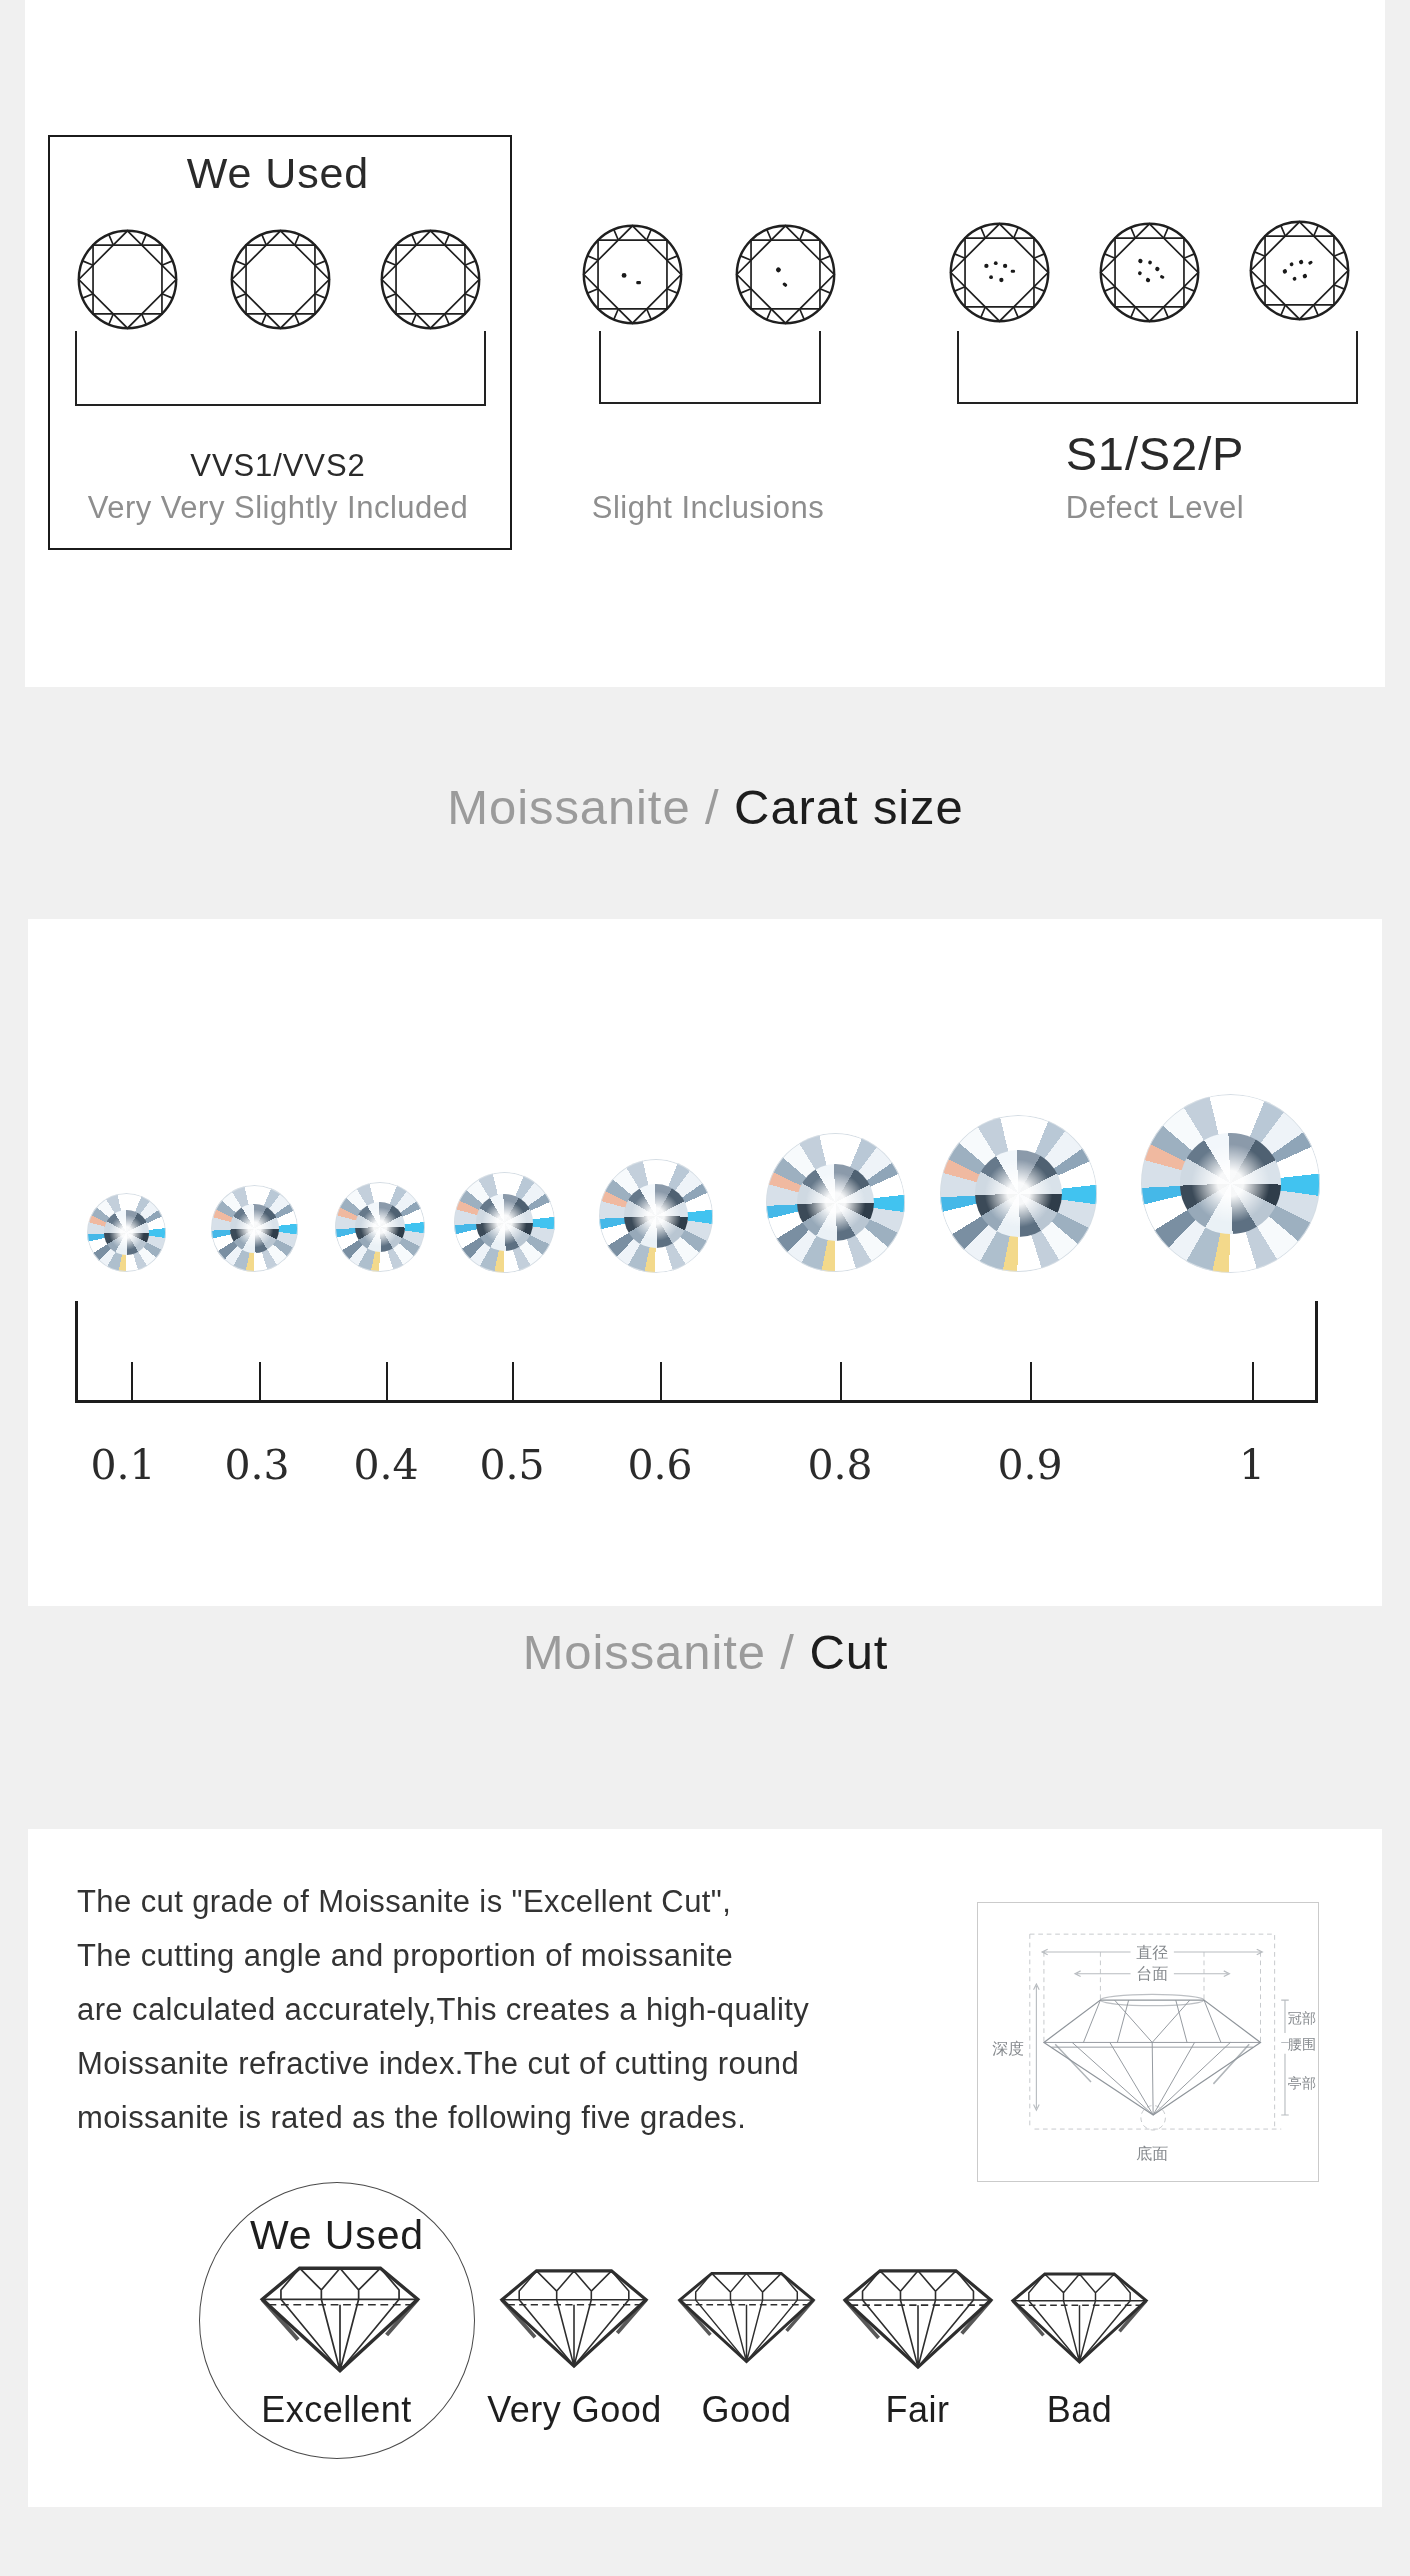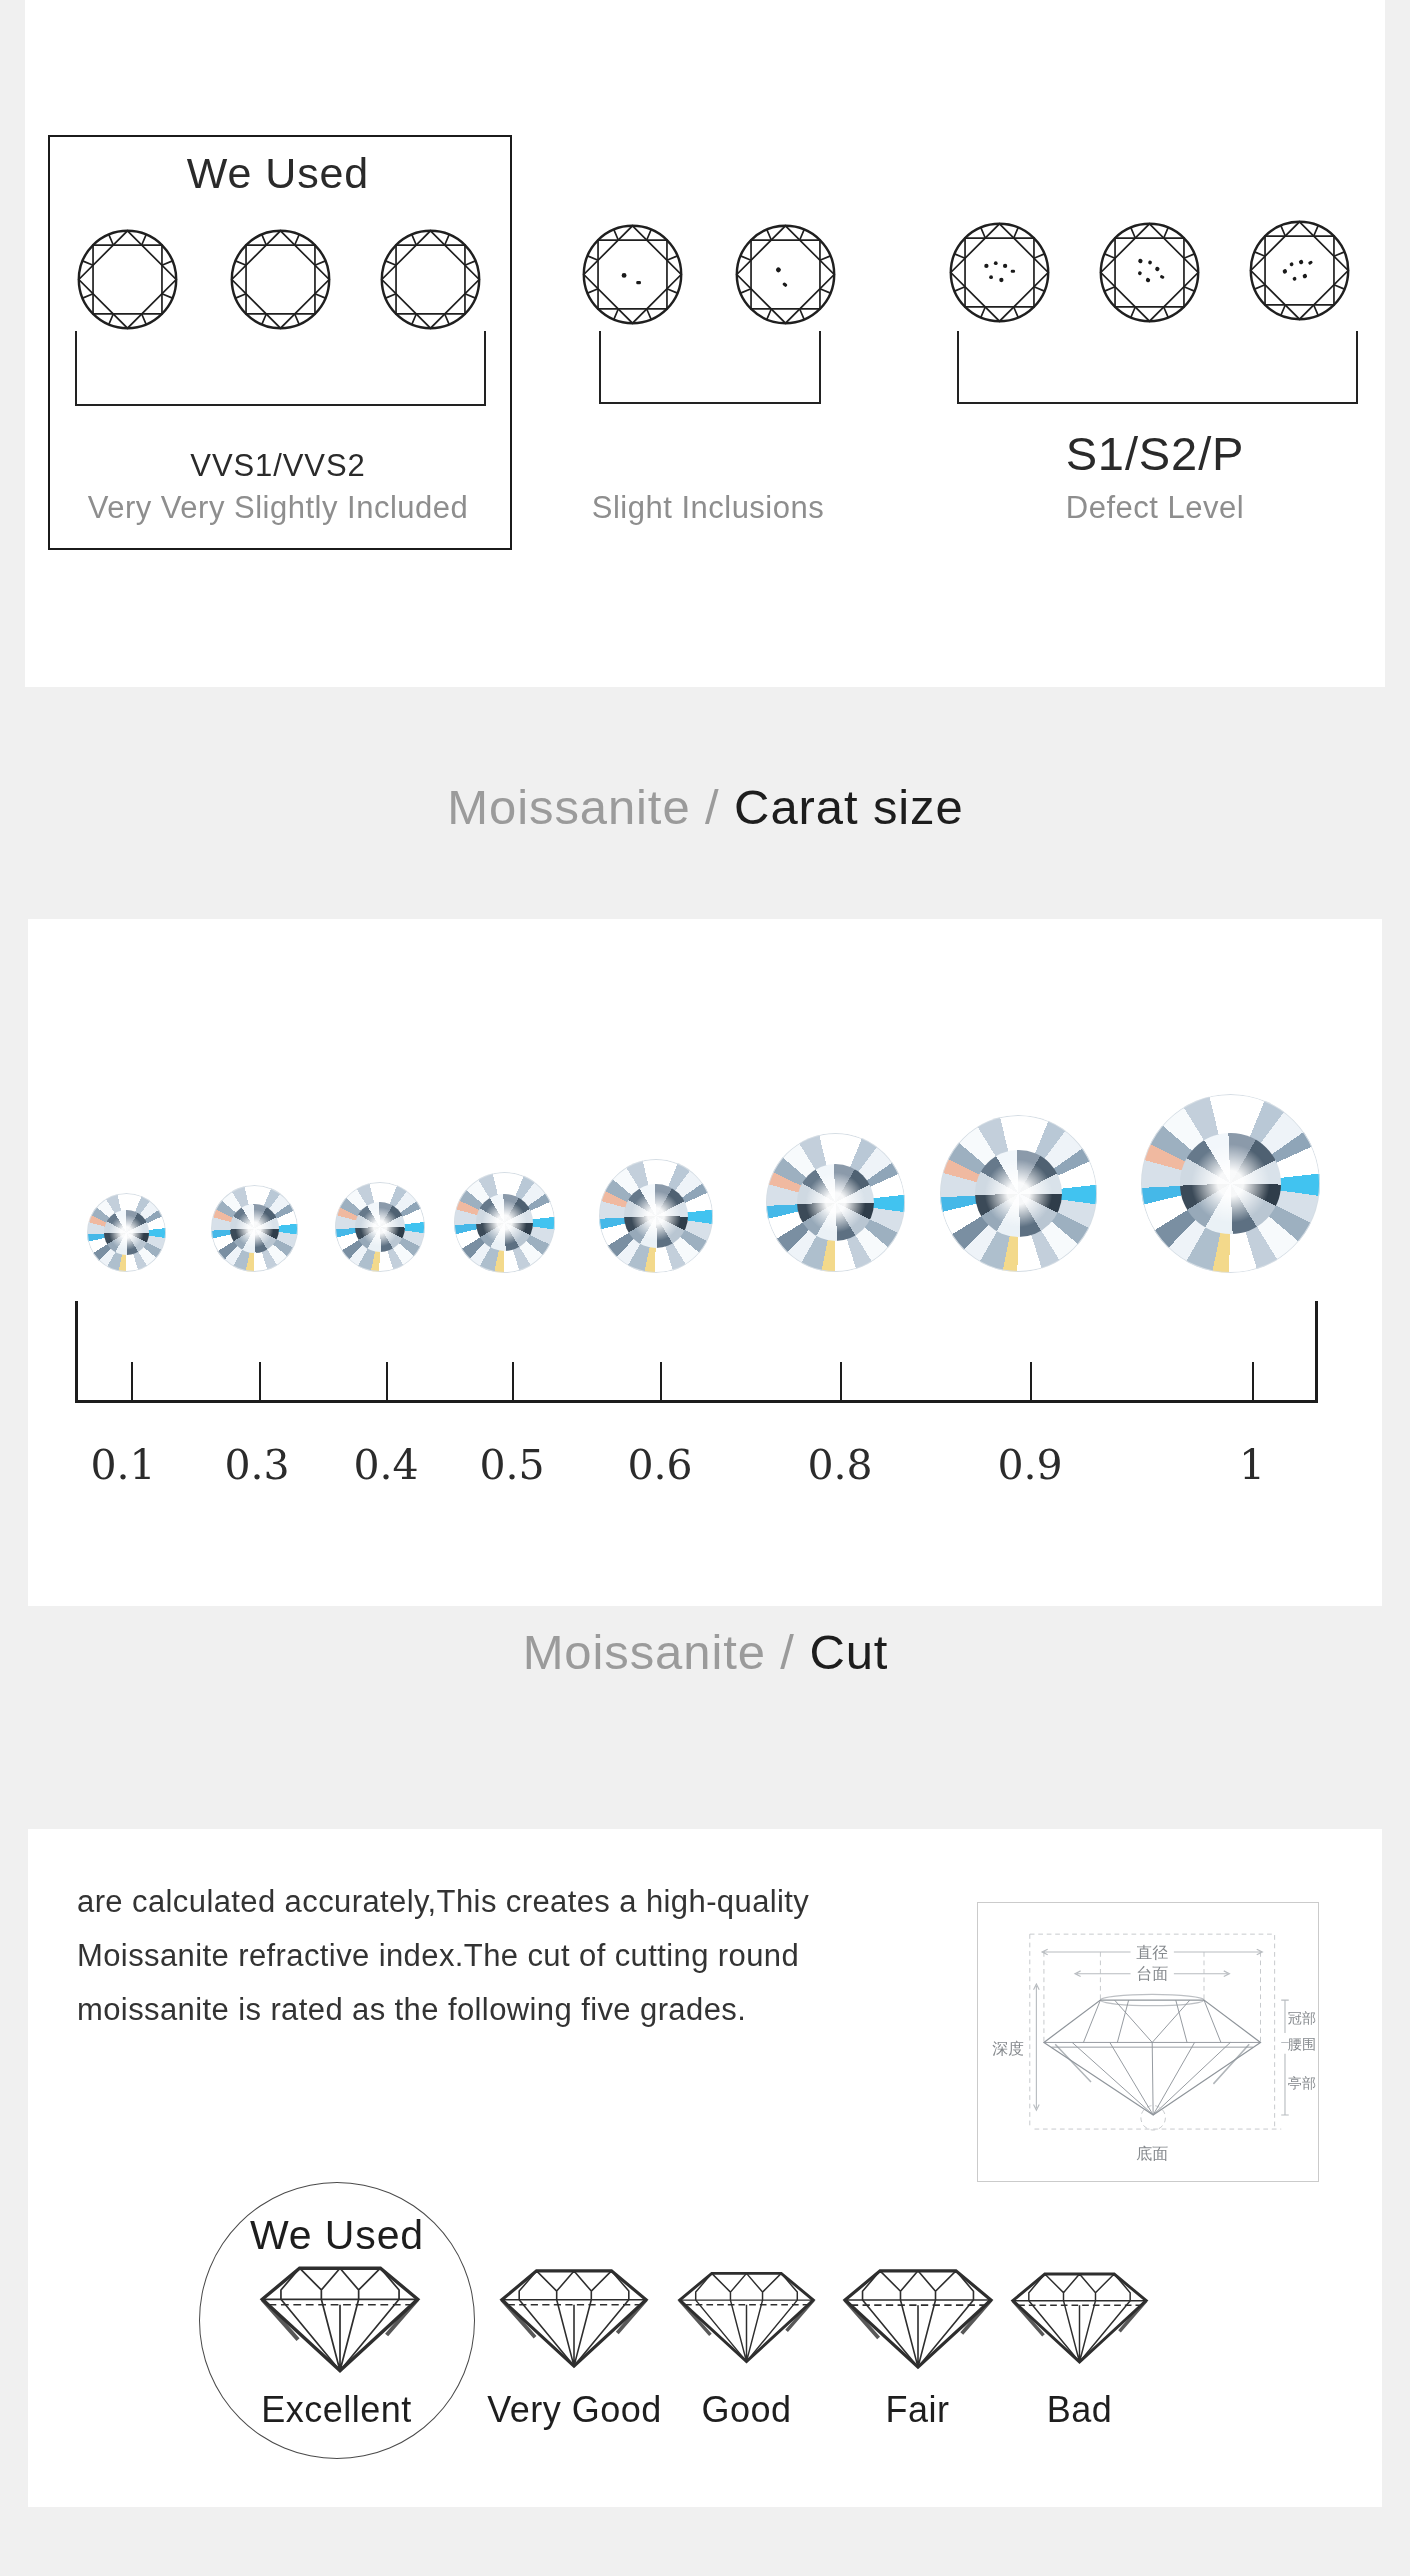--- a/index.html
+++ b/index.html
@@ -161,20 +161,22 @@
 
   <div class="heading" style="top:1624px;">
     <span class="pre">Moissanite /</span>
     <span> </span>
     <span class="main">Cut</span>
   </div>
 
   <div class="panel" style="left:28px;top:1829px;width:1354px;height:678px;"></div>
 
   <div class="abs" style="left:77px;top:1875px;width:865px;">
+    <div class="para-line">The cut grade of Moissanite is "Excellent Cut",</div>
+    <div class="para-line">The cutting angle and proportion of moissanite</div>
     <div class="para-line">are calculated accurately,This creates a high-quality</div>
     <div class="para-line">Moissanite refractive index.The cut of cutting round</div>
     <div class="para-line">moissanite is rated as the following five grades.</div>
   </div>
 
   <div class="abs" style="left:977px;top:1902px;width:342px;height:280px;border:1.9px solid #cbcbcb;background:#fff;box-sizing:border-box;">
     <svg width="339" height="277" viewBox="0 0 360 294">
       <g stroke="#c4c7ca" stroke-width="1" stroke-dasharray="5 4" fill="none">
         <path d="M55,33 H315 V240 M55,33 V240"></path>
         <path d="M130,52 V103 M240,52 V103 M70,52 V148 M300,52 V148"></path>

